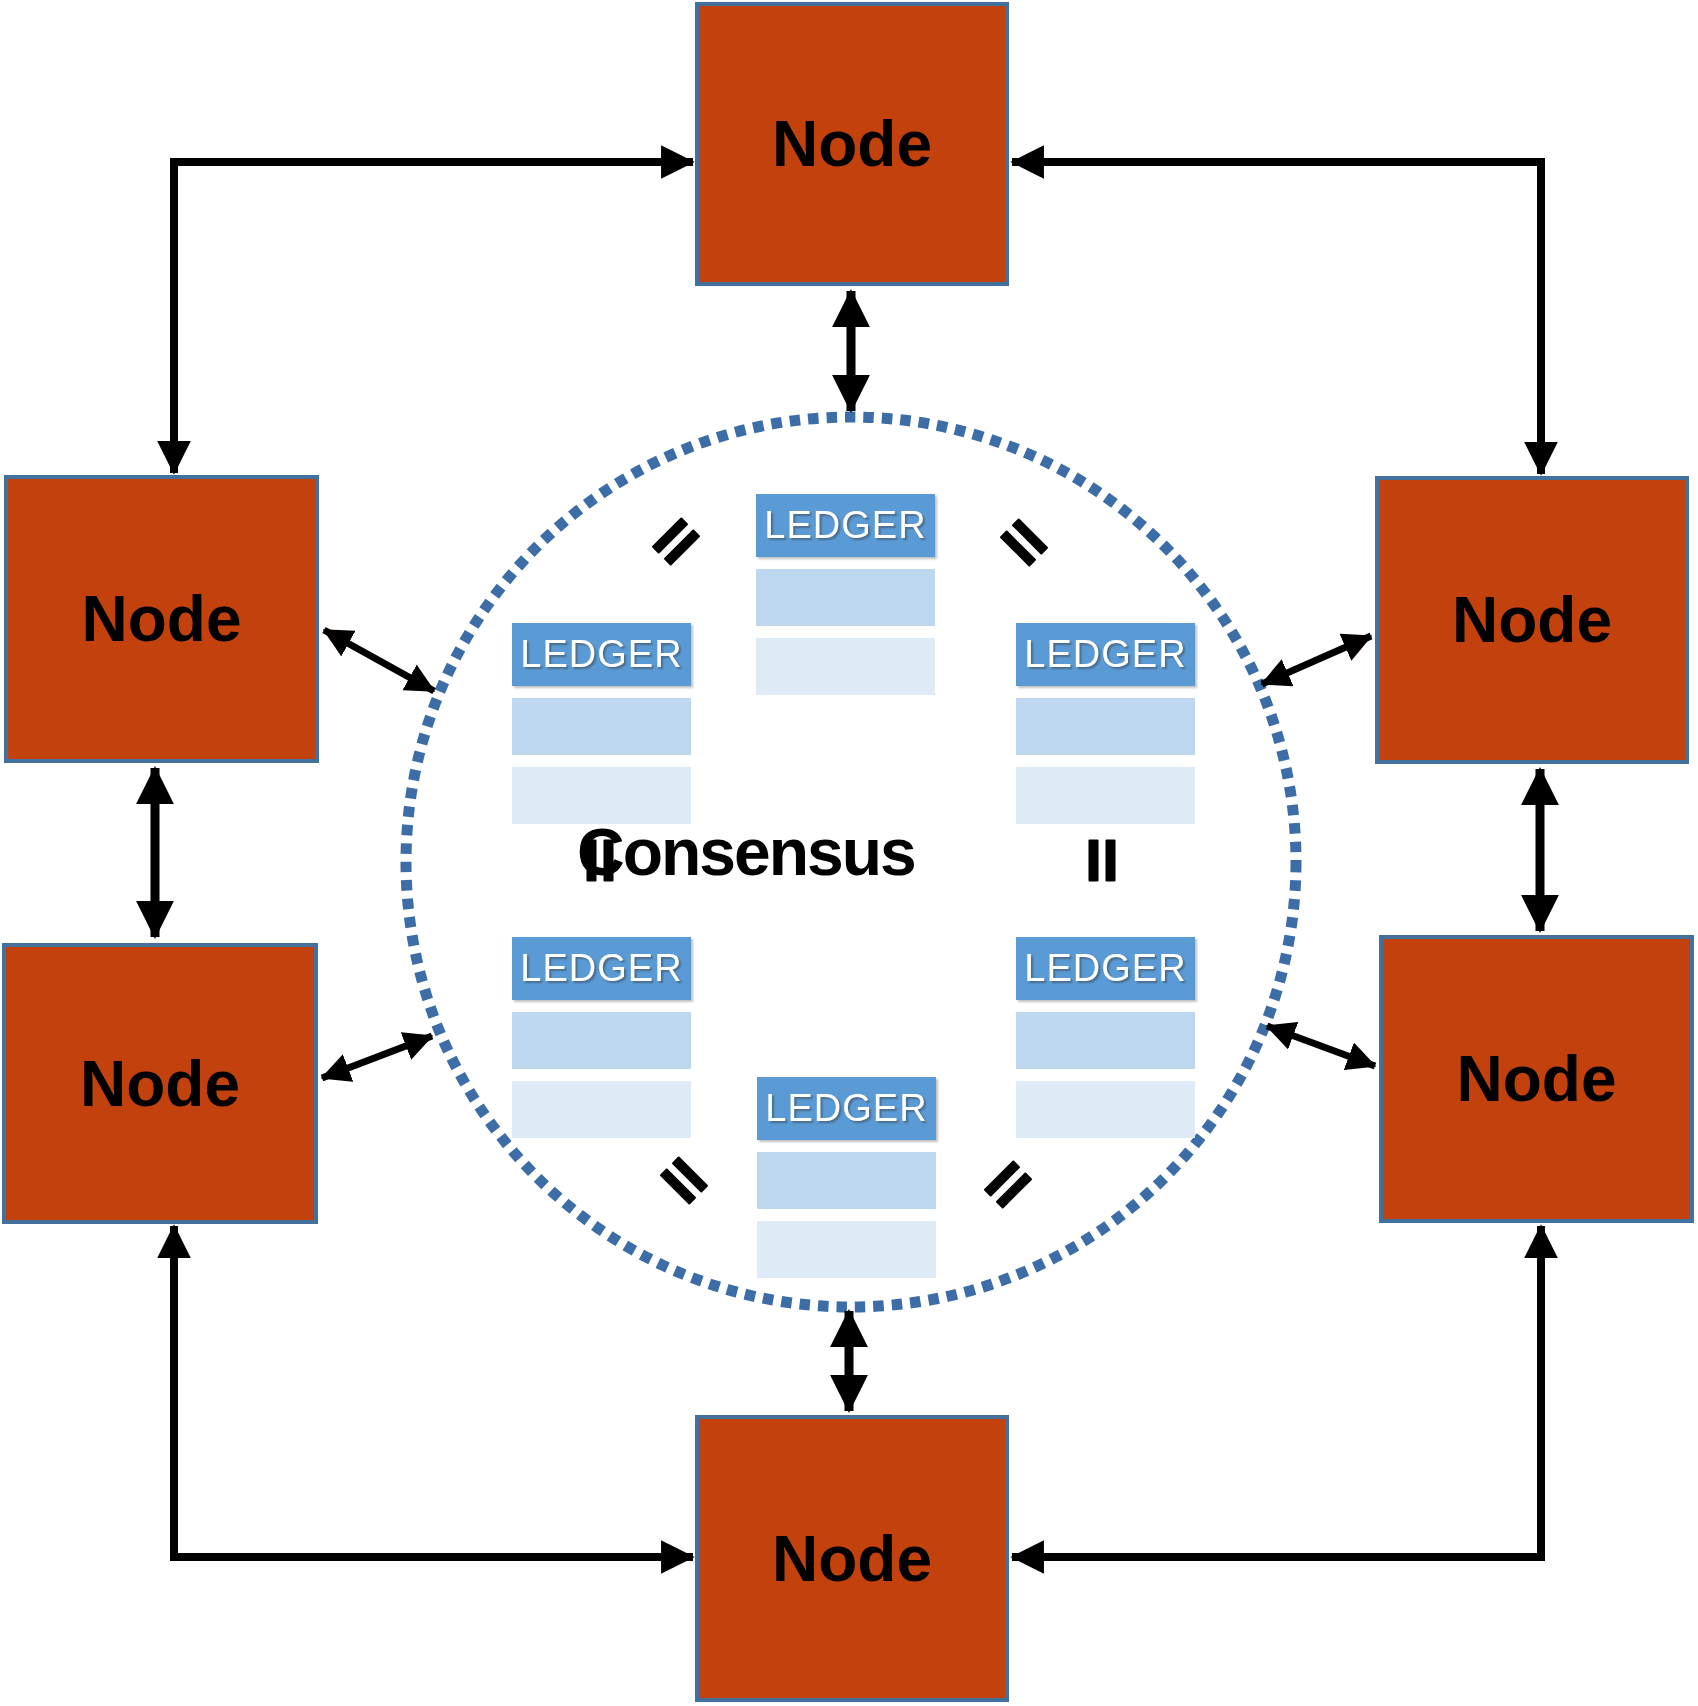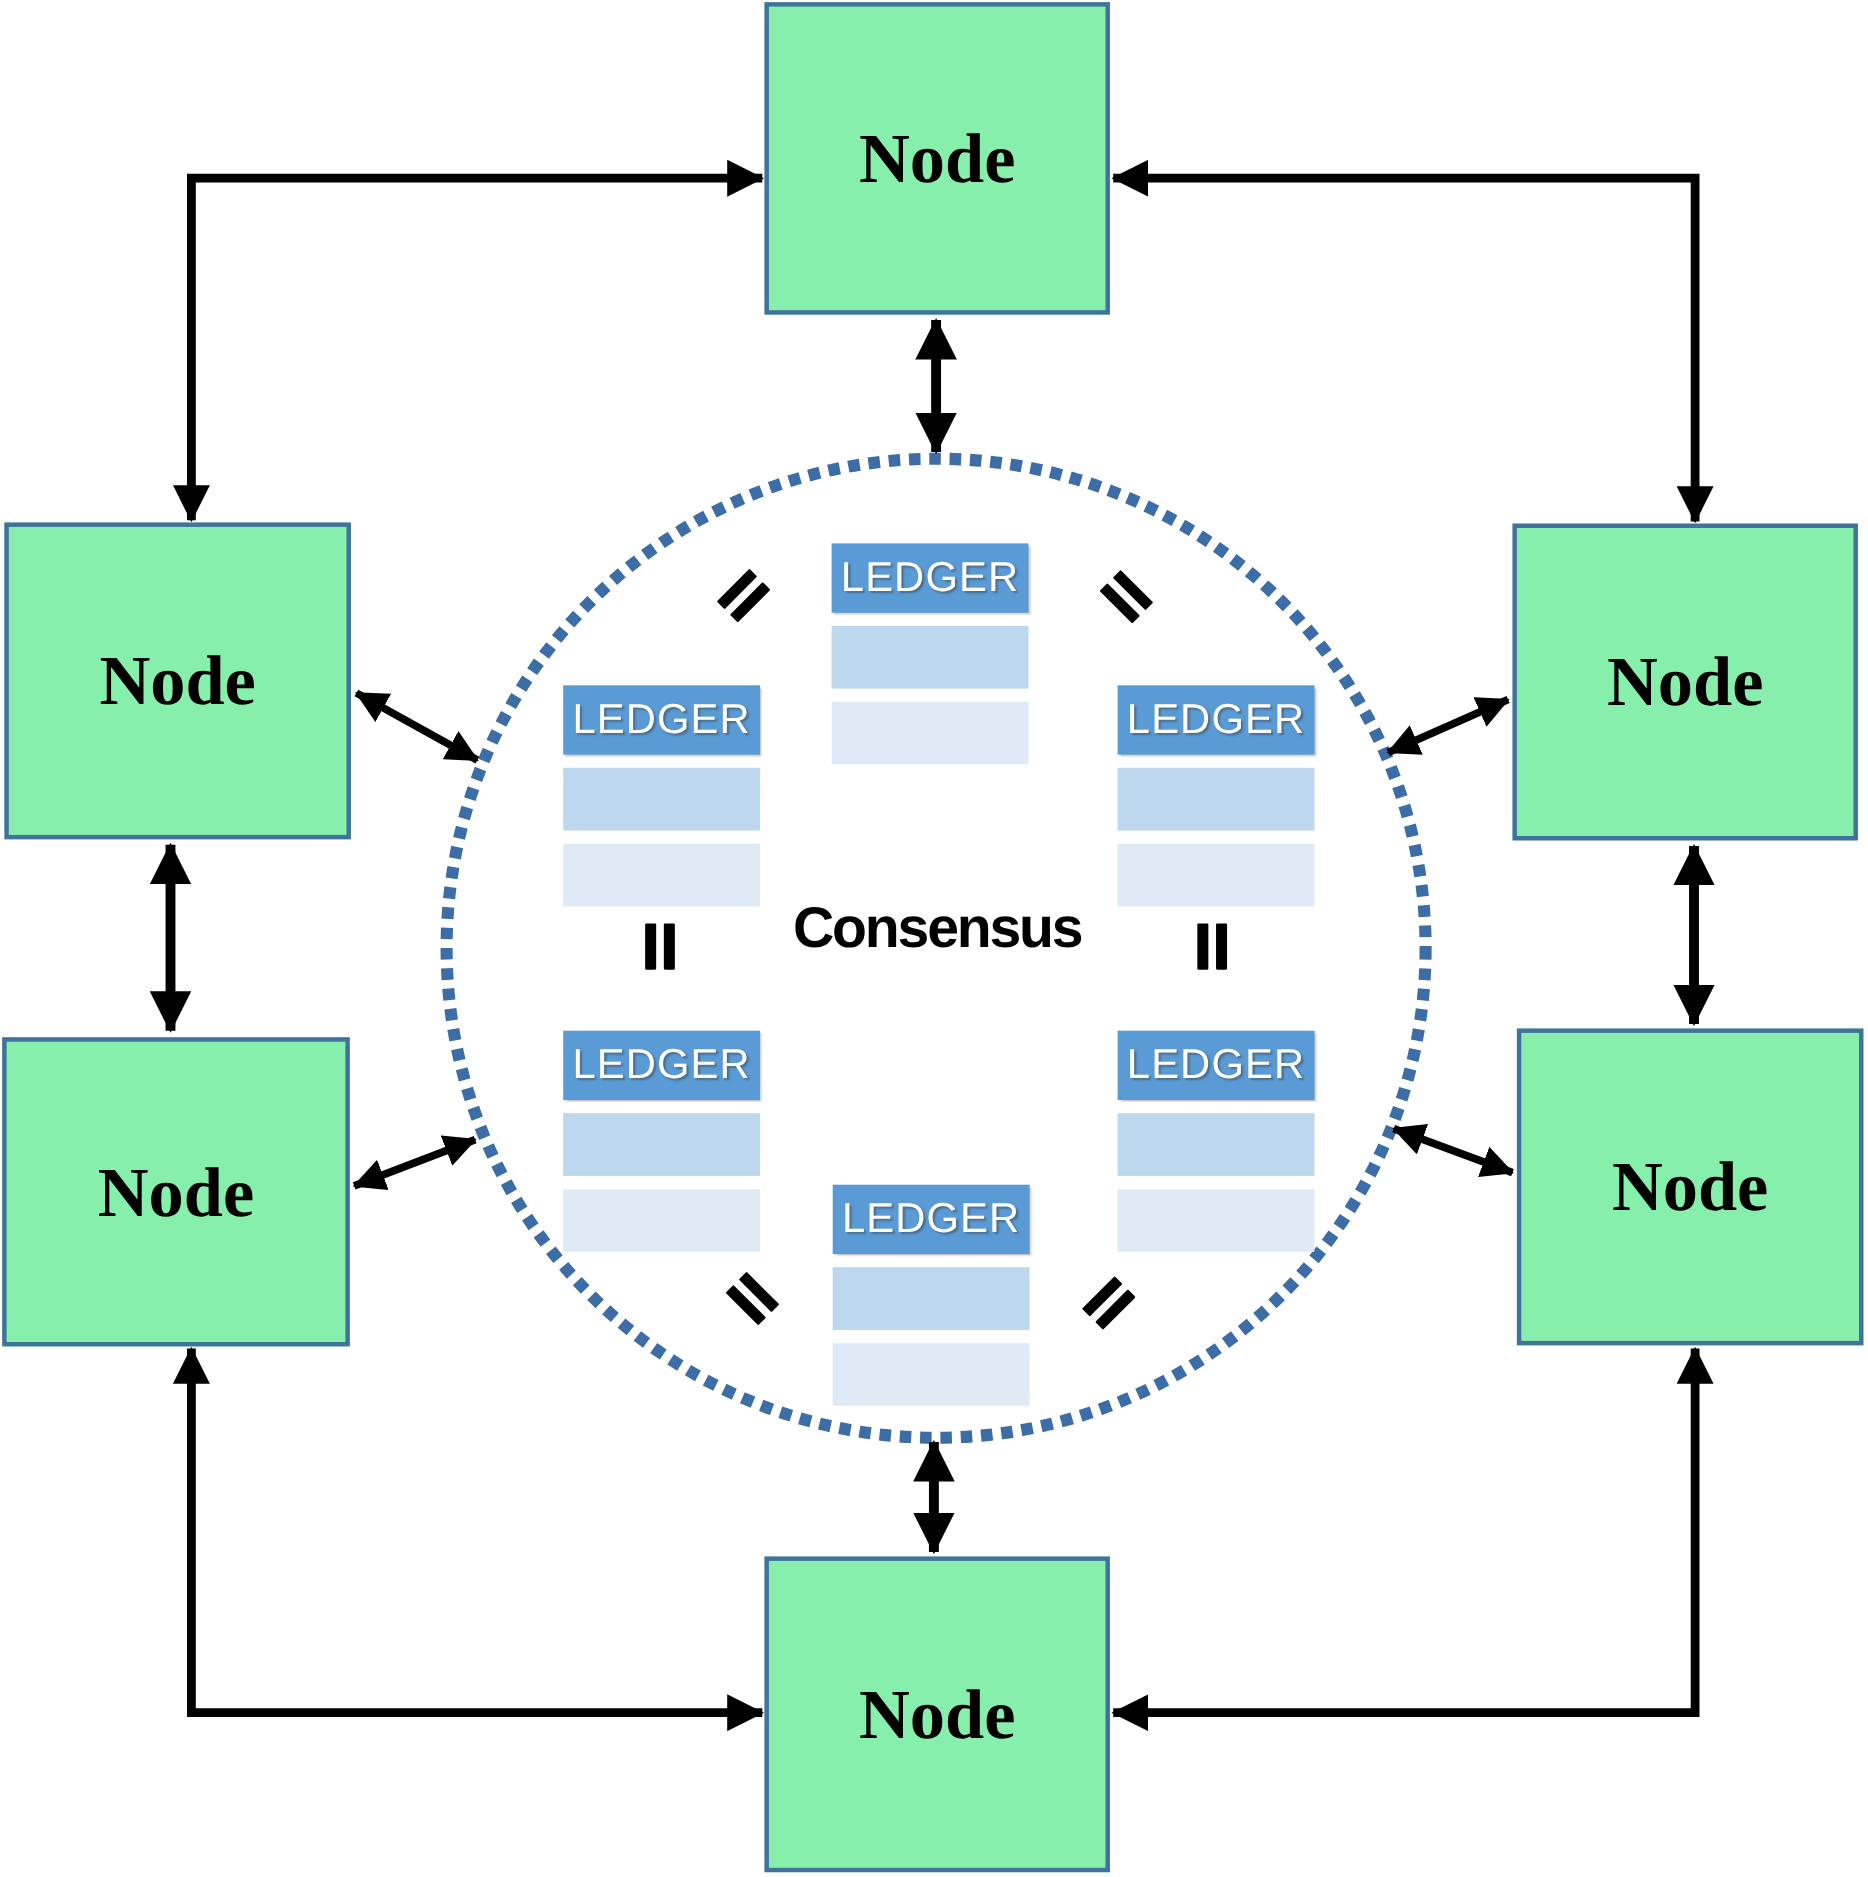--- a/index.html
+++ b/index.html
@@ -9,23 +9,23 @@
     background:#ffffff;
     font-family:"Liberation Sans", sans-serif;
     overflow:hidden;
   }
   .connectors{position:absolute;left:0;top:0;}
 
   
   .node{
     position:absolute;
     box-sizing:border-box;
-    background:#86efac;
+    background:#c2410c;
     border:4px solid #41719c;
-    display:flex;align-items:center;justify-content:center;font-family:Liberation Serif, serif;
+    display:flex;align-items:center;justify-content:center;
   }
   .node .node-label{
     font-size:64px;font-weight:700;color:#000;
     letter-spacing:0px;
   }
 
   
   .ledger{position:absolute;width:179px;}
   .ledger .hdr{
     box-sizing:border-box;
@@ -39,22 +39,21 @@
     margin-top:25px;
   }
   .ledger .row{width:179px;height:57px;margin-top:12px;}
   .ledger .row1{background:#bdd7ee;}
   .ledger .row2{background:#deebf7;}
 
   
   .consensus{
     position:absolute;
     left:577px;top:814px;width:550px;
-    text-align:center;
-    font-size:52px;font-weight:700;color:#000;
+    font-size:66px;font-weight:700;color:#000;
     letter-spacing:-2px;
   }
 
   
   .equals{
     position:absolute;
     width:42px;height:27px;
   }
   .equals .bar{
     position:absolute;left:0;width:42px;height:10px;background:#000;border-radius:1px;

